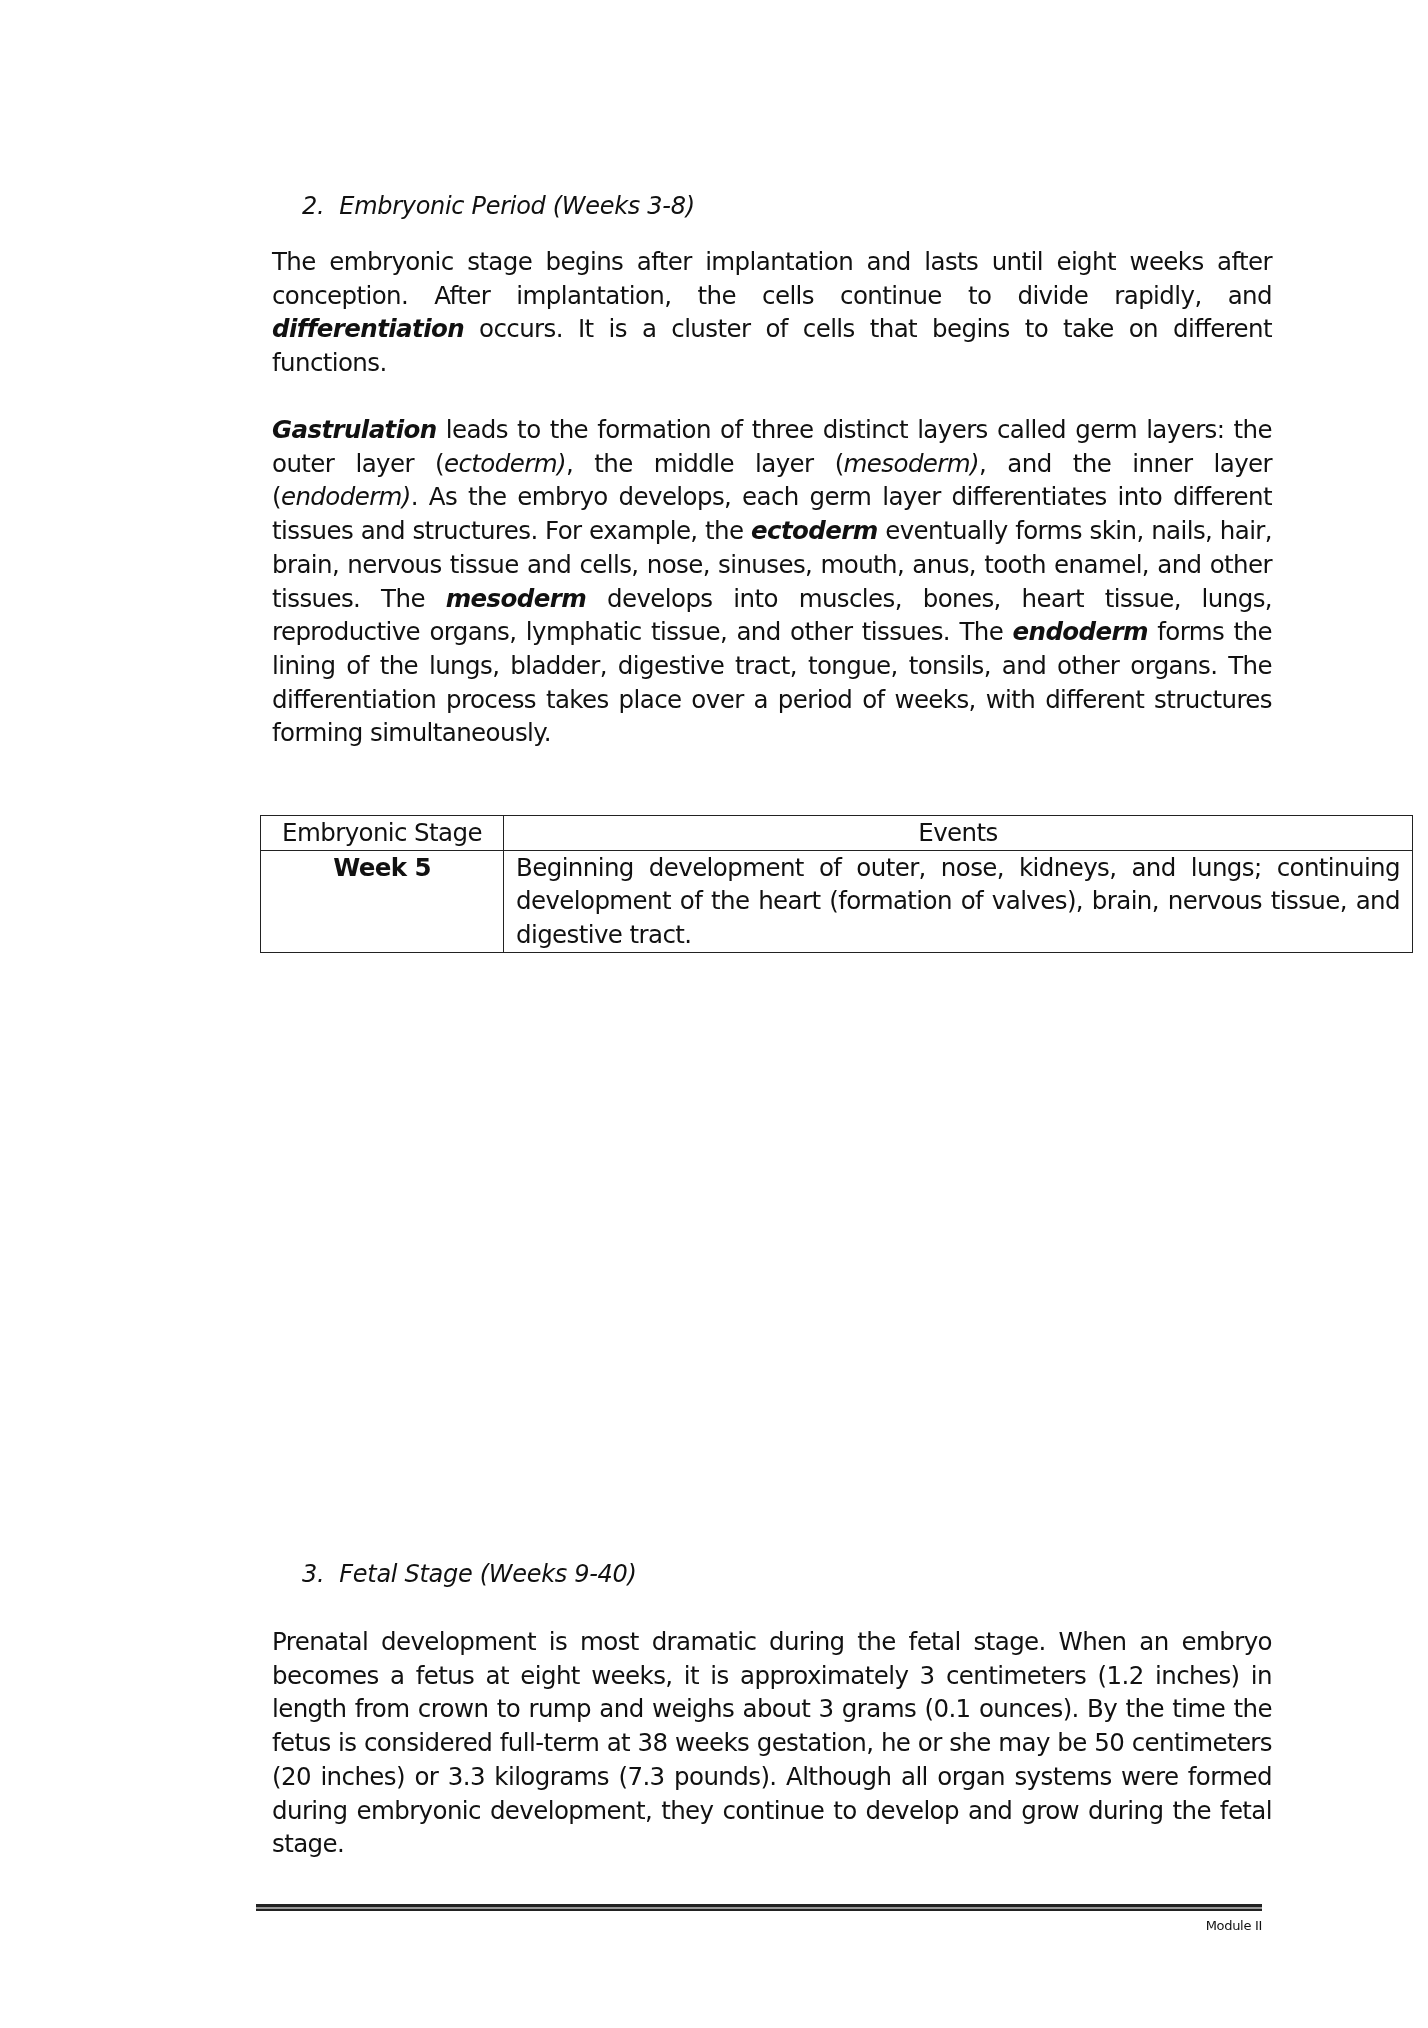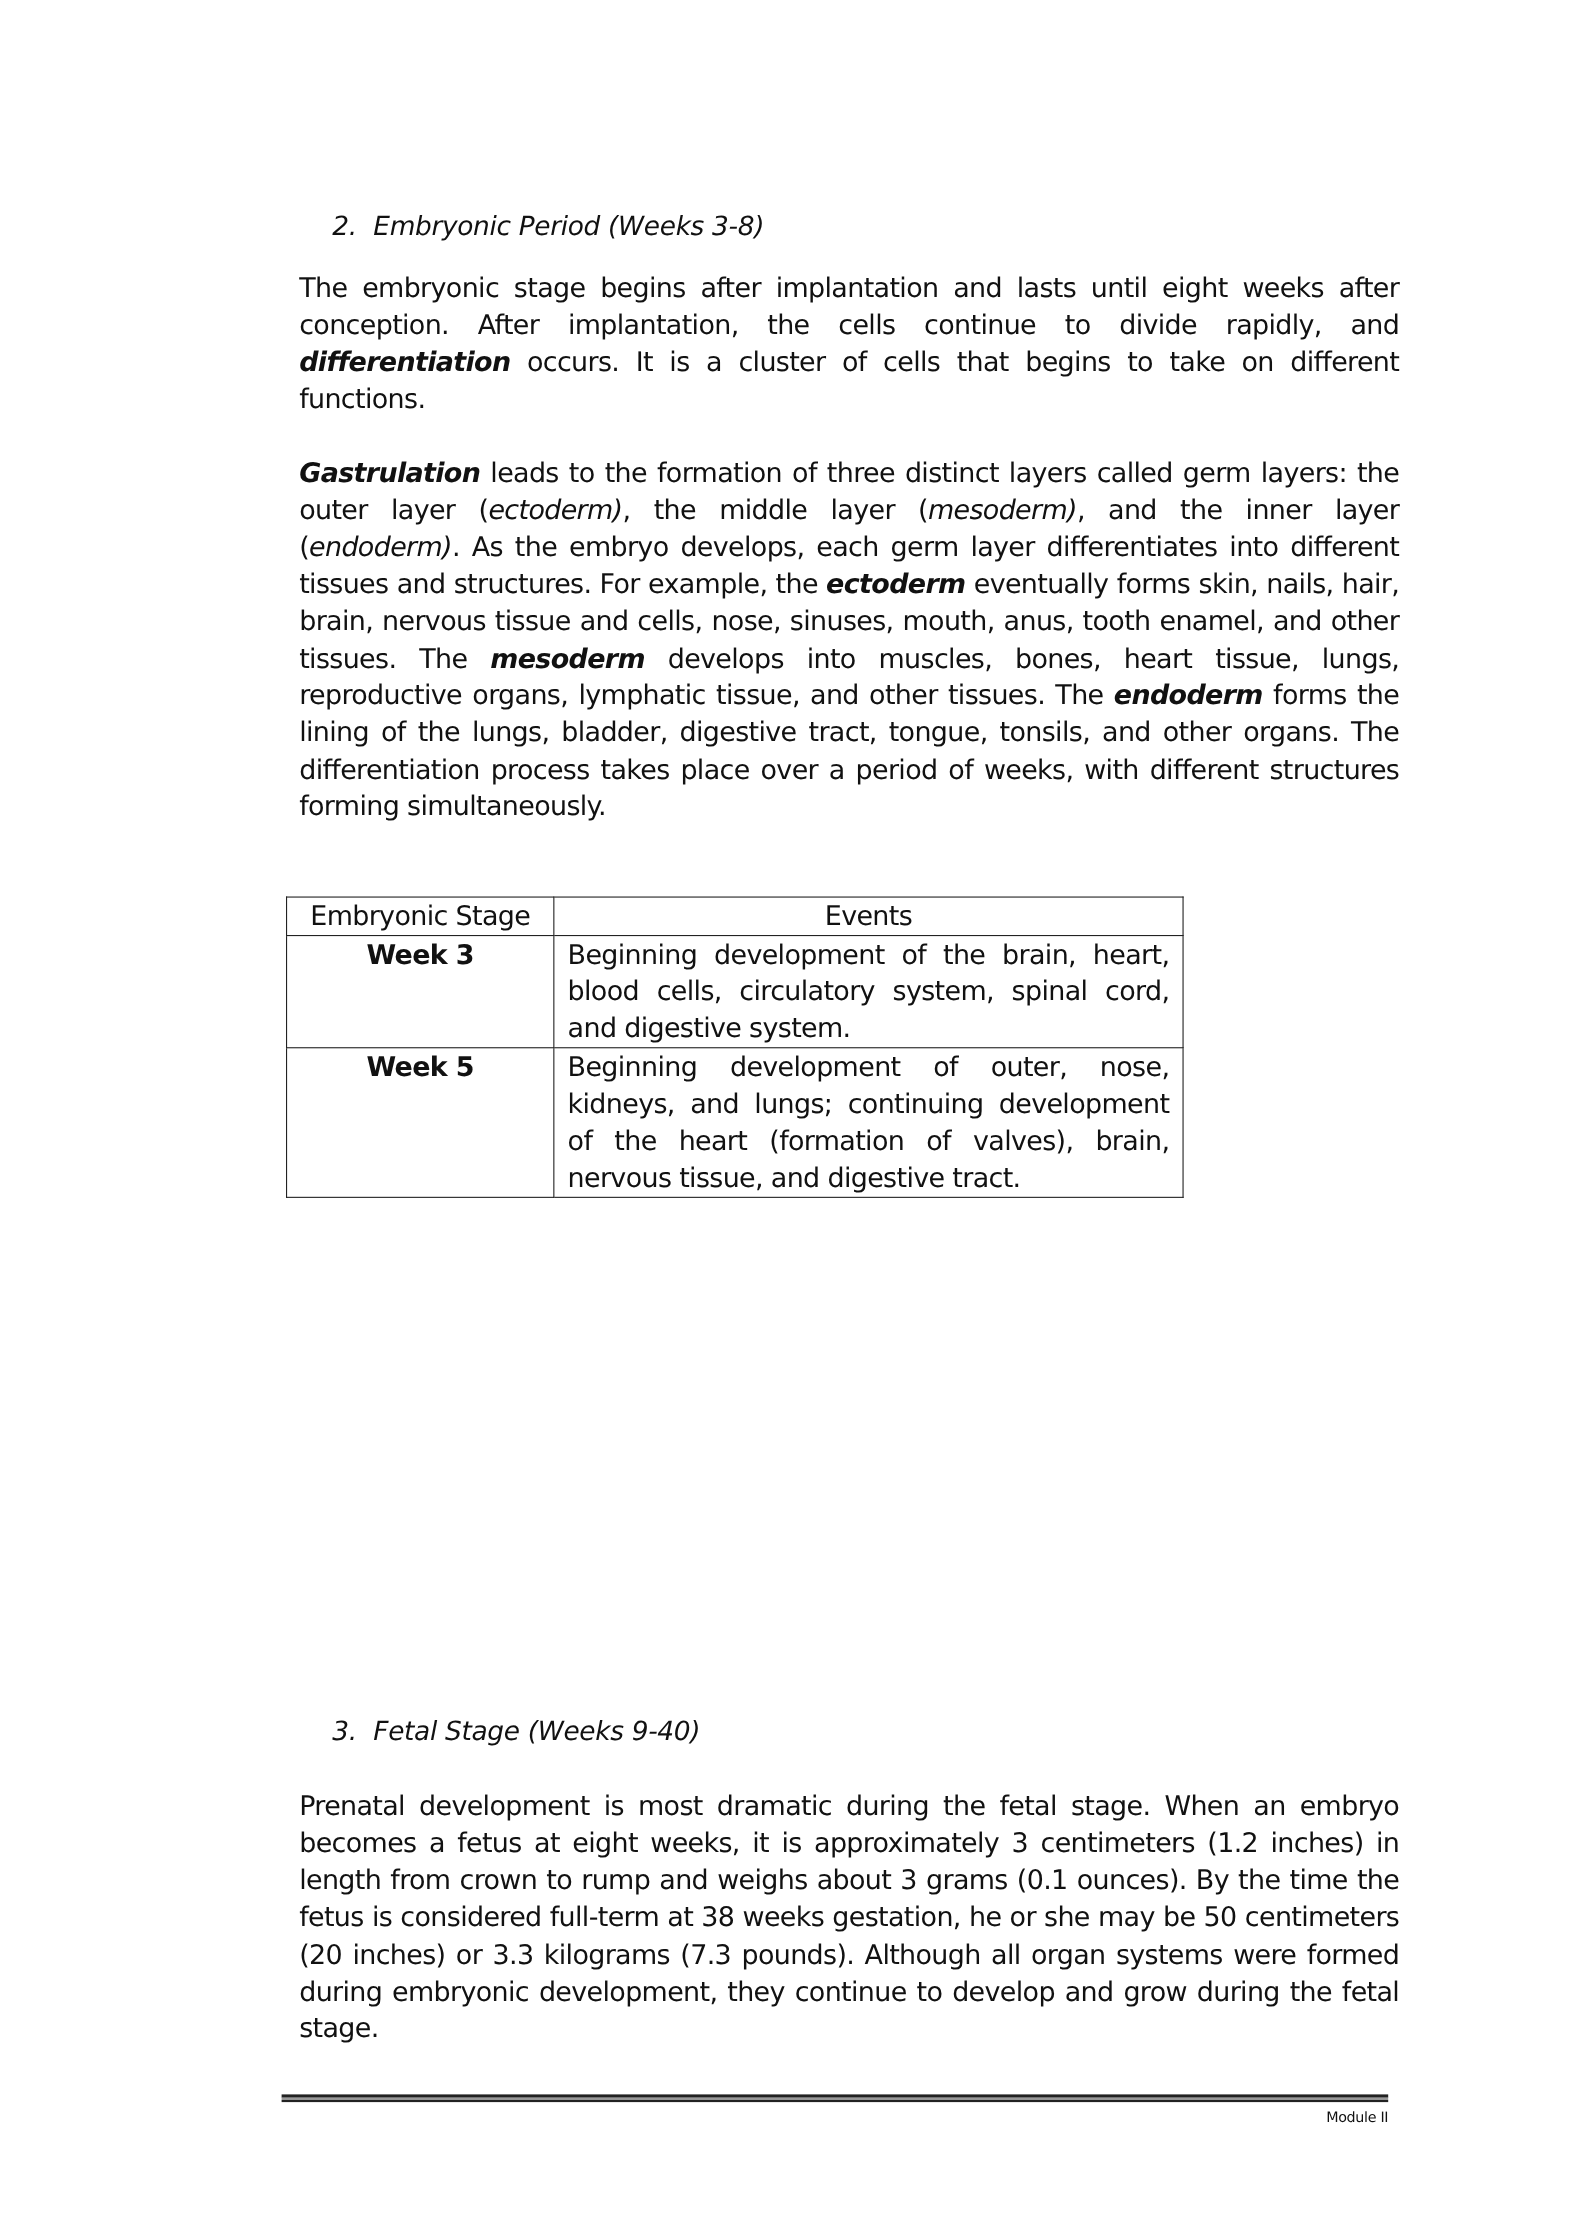--- a/index.html
+++ b/index.html
@@ -5,21 +5,21 @@
   html, body { margin: 0; padding: 0; background: #ffffff; }
   body { width: 1428px; height: 2028px; position: relative; overflow: hidden;
          font-family: "DejaVu Sans", sans-serif; color: #111; }
   .page { position: absolute; left: 260px; top: 0; width: 1000px; }
   .heading { position: absolute; left: 42px; font-style: italic; font-size: 24px; letter-spacing: -0.3px; }
   .heading .num { display: inline-block; width: 30px; }
   .para { position: absolute; left: 12px; width: 1000px; font-size: 24.5px; line-height: 33.7px;
           text-align: justify; text-align-last: left; letter-spacing: -0.6px; margin: 0; }
   .bi { font-weight: bold; font-style: italic; }
   .i { font-style: italic; }
-  table.stages { position: absolute; left: 0; top: 815px; width: 816px; border-collapse: collapse;
+  table.stages { position: absolute; left: 0; top: 815px; width: 1153px; border-collapse: collapse;
                  font-size: 24.5px; line-height: 33.7px; letter-spacing: -0.6px; }
   table.stages th, table.stages td { border: 1.6px solid #222; padding: 0 12px; vertical-align: top; }
   table.stages th { font-weight: normal; text-align: center; padding: 0 6px; }
   table.stages th.col1 { width: 230px; }
   table.stages td.week { font-weight: bold; text-align: center; }
   table.stages td.events { text-align: justify; text-align-last: left; }
   .footer-rule { position: absolute; left: 256px; top: 1904px; width: 1006px; height: 8px; }
   .footer-rule .thick { height: 3px; background: #222; }
   .footer-rule .gap { height: 2px; background: #999; }
   .footer-rule .thin { height: 1.5px; background: #222; }
@@ -41,24 +41,20 @@
 
   <table class="stages">
     <thead>
       <tr>
         <th class="col1">Embryonic Stage</th>
         <th>Events</th>
       </tr>
     </thead>
     <tbody>
       <tr>
-        <td class="week">Week 3</td>
-        <td class="events">Beginning development of the brain, heart, blood cells, circulatory system, spinal cord, and digestive system.</td>
-      </tr>
-      <tr>
         <td class="week">Week 5</td>
         <td class="events">Beginning development of outer, nose, kidneys, and lungs; continuing development of the heart (formation of valves), brain, nervous tissue, and digestive tract.</td>
       </tr>
     </tbody>
   </table>
 
   <div class="heading" style="top:1560px;">
     <span class="num">3.</span>
     <span>Fetal Stage (Weeks 9-40)</span>
   </div>

